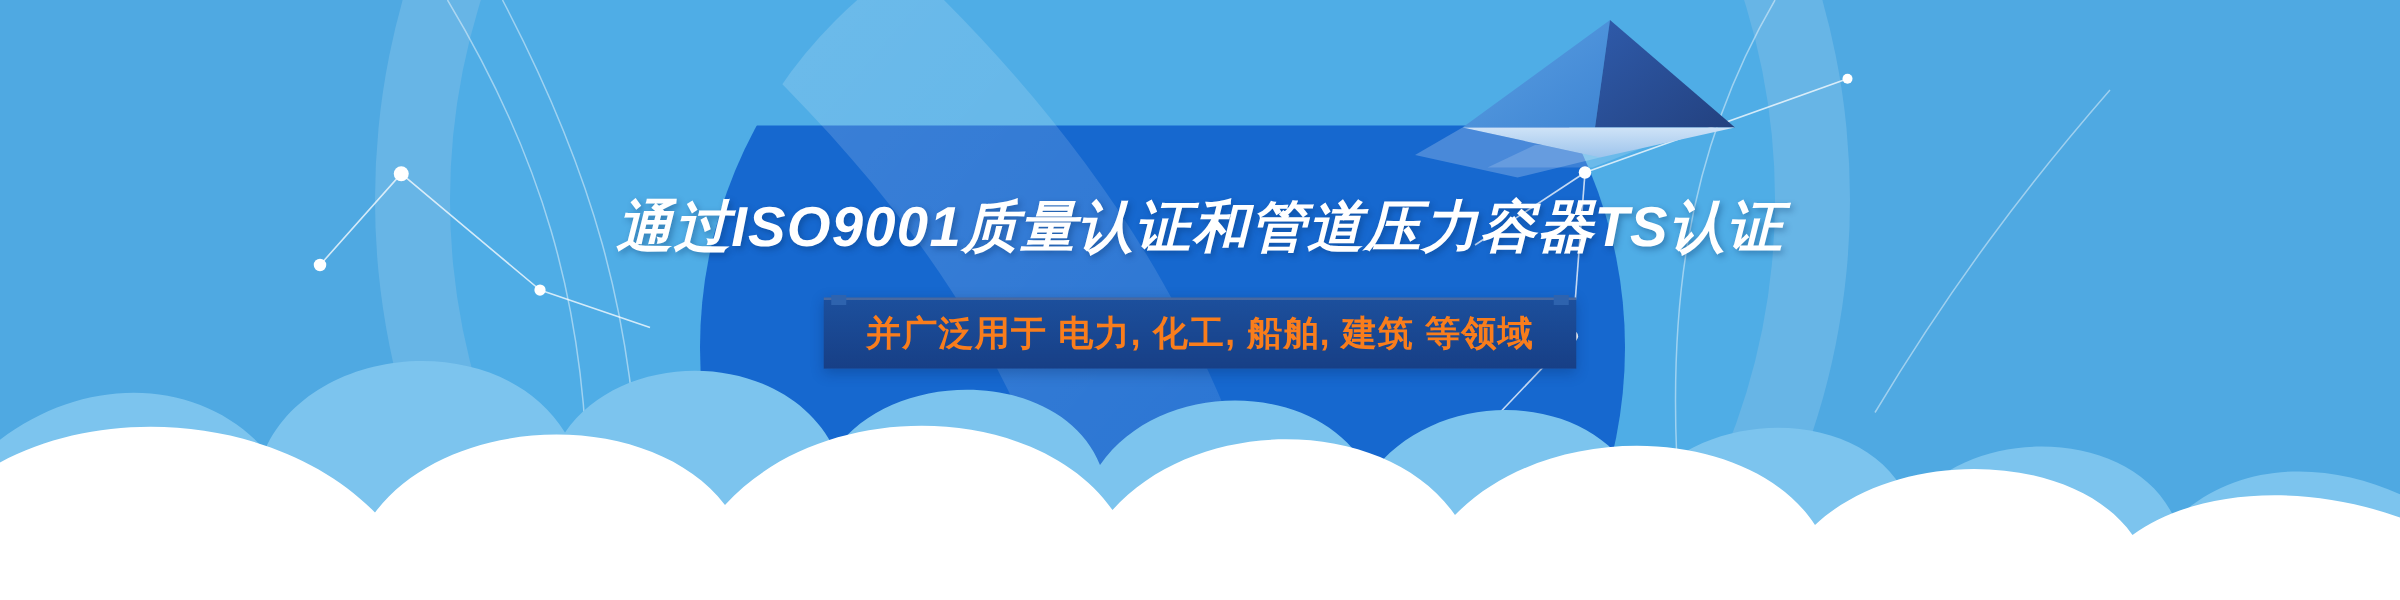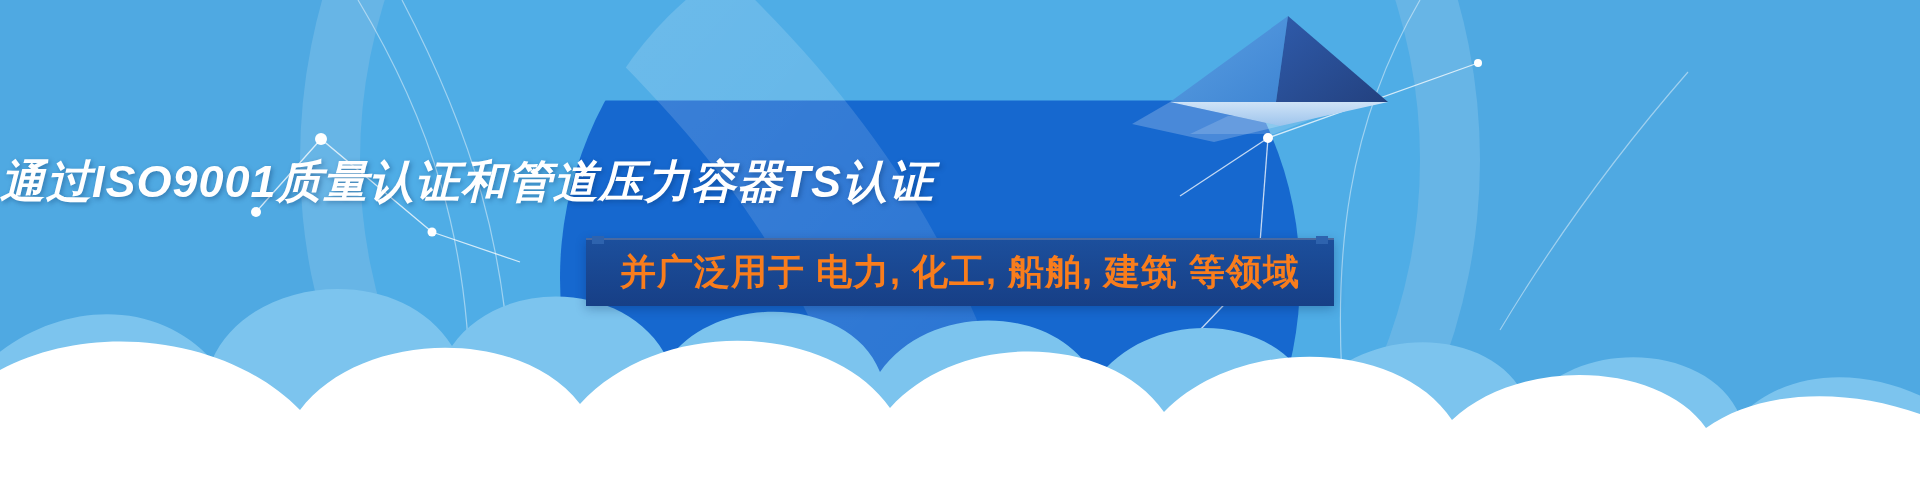--- a/index.html
+++ b/index.html
@@ -101,20 +101,21 @@
     border-radius: 50%;
     transform: translate(-50%, -50%);
   }
 
   
   .headline {
     position: absolute;
     left: 0;
     top: 152px;
     width: 1920px;
+    text-align: center;
     font-size: 45px;
     font-weight: bold;
     font-style: italic;
     letter-spacing: 1px;
     color: #ffffff;
     white-space: nowrap;
     text-shadow: 2px 2px 5px rgba(0,40,90,0.35);
   }
 
   .subtitle-wrap {
@@ -138,21 +139,21 @@
     position: absolute;
     top: -4px;
     width: 12px;
     height: 8px;
     background: #2e63ae;
   }
   .subtitle-bar::before { left: 6px; }
   .subtitle-bar::after  { right: 6px; }
 
   .subtitle-text {
-    font-size: 36px;
+    font-size: 28px;
     font-weight: bold;
     color: #f97d1c;
     letter-spacing: 1px;
     white-space: nowrap;
     display: inline-block;
   }
 </style>
 </head>
 <body>
 

